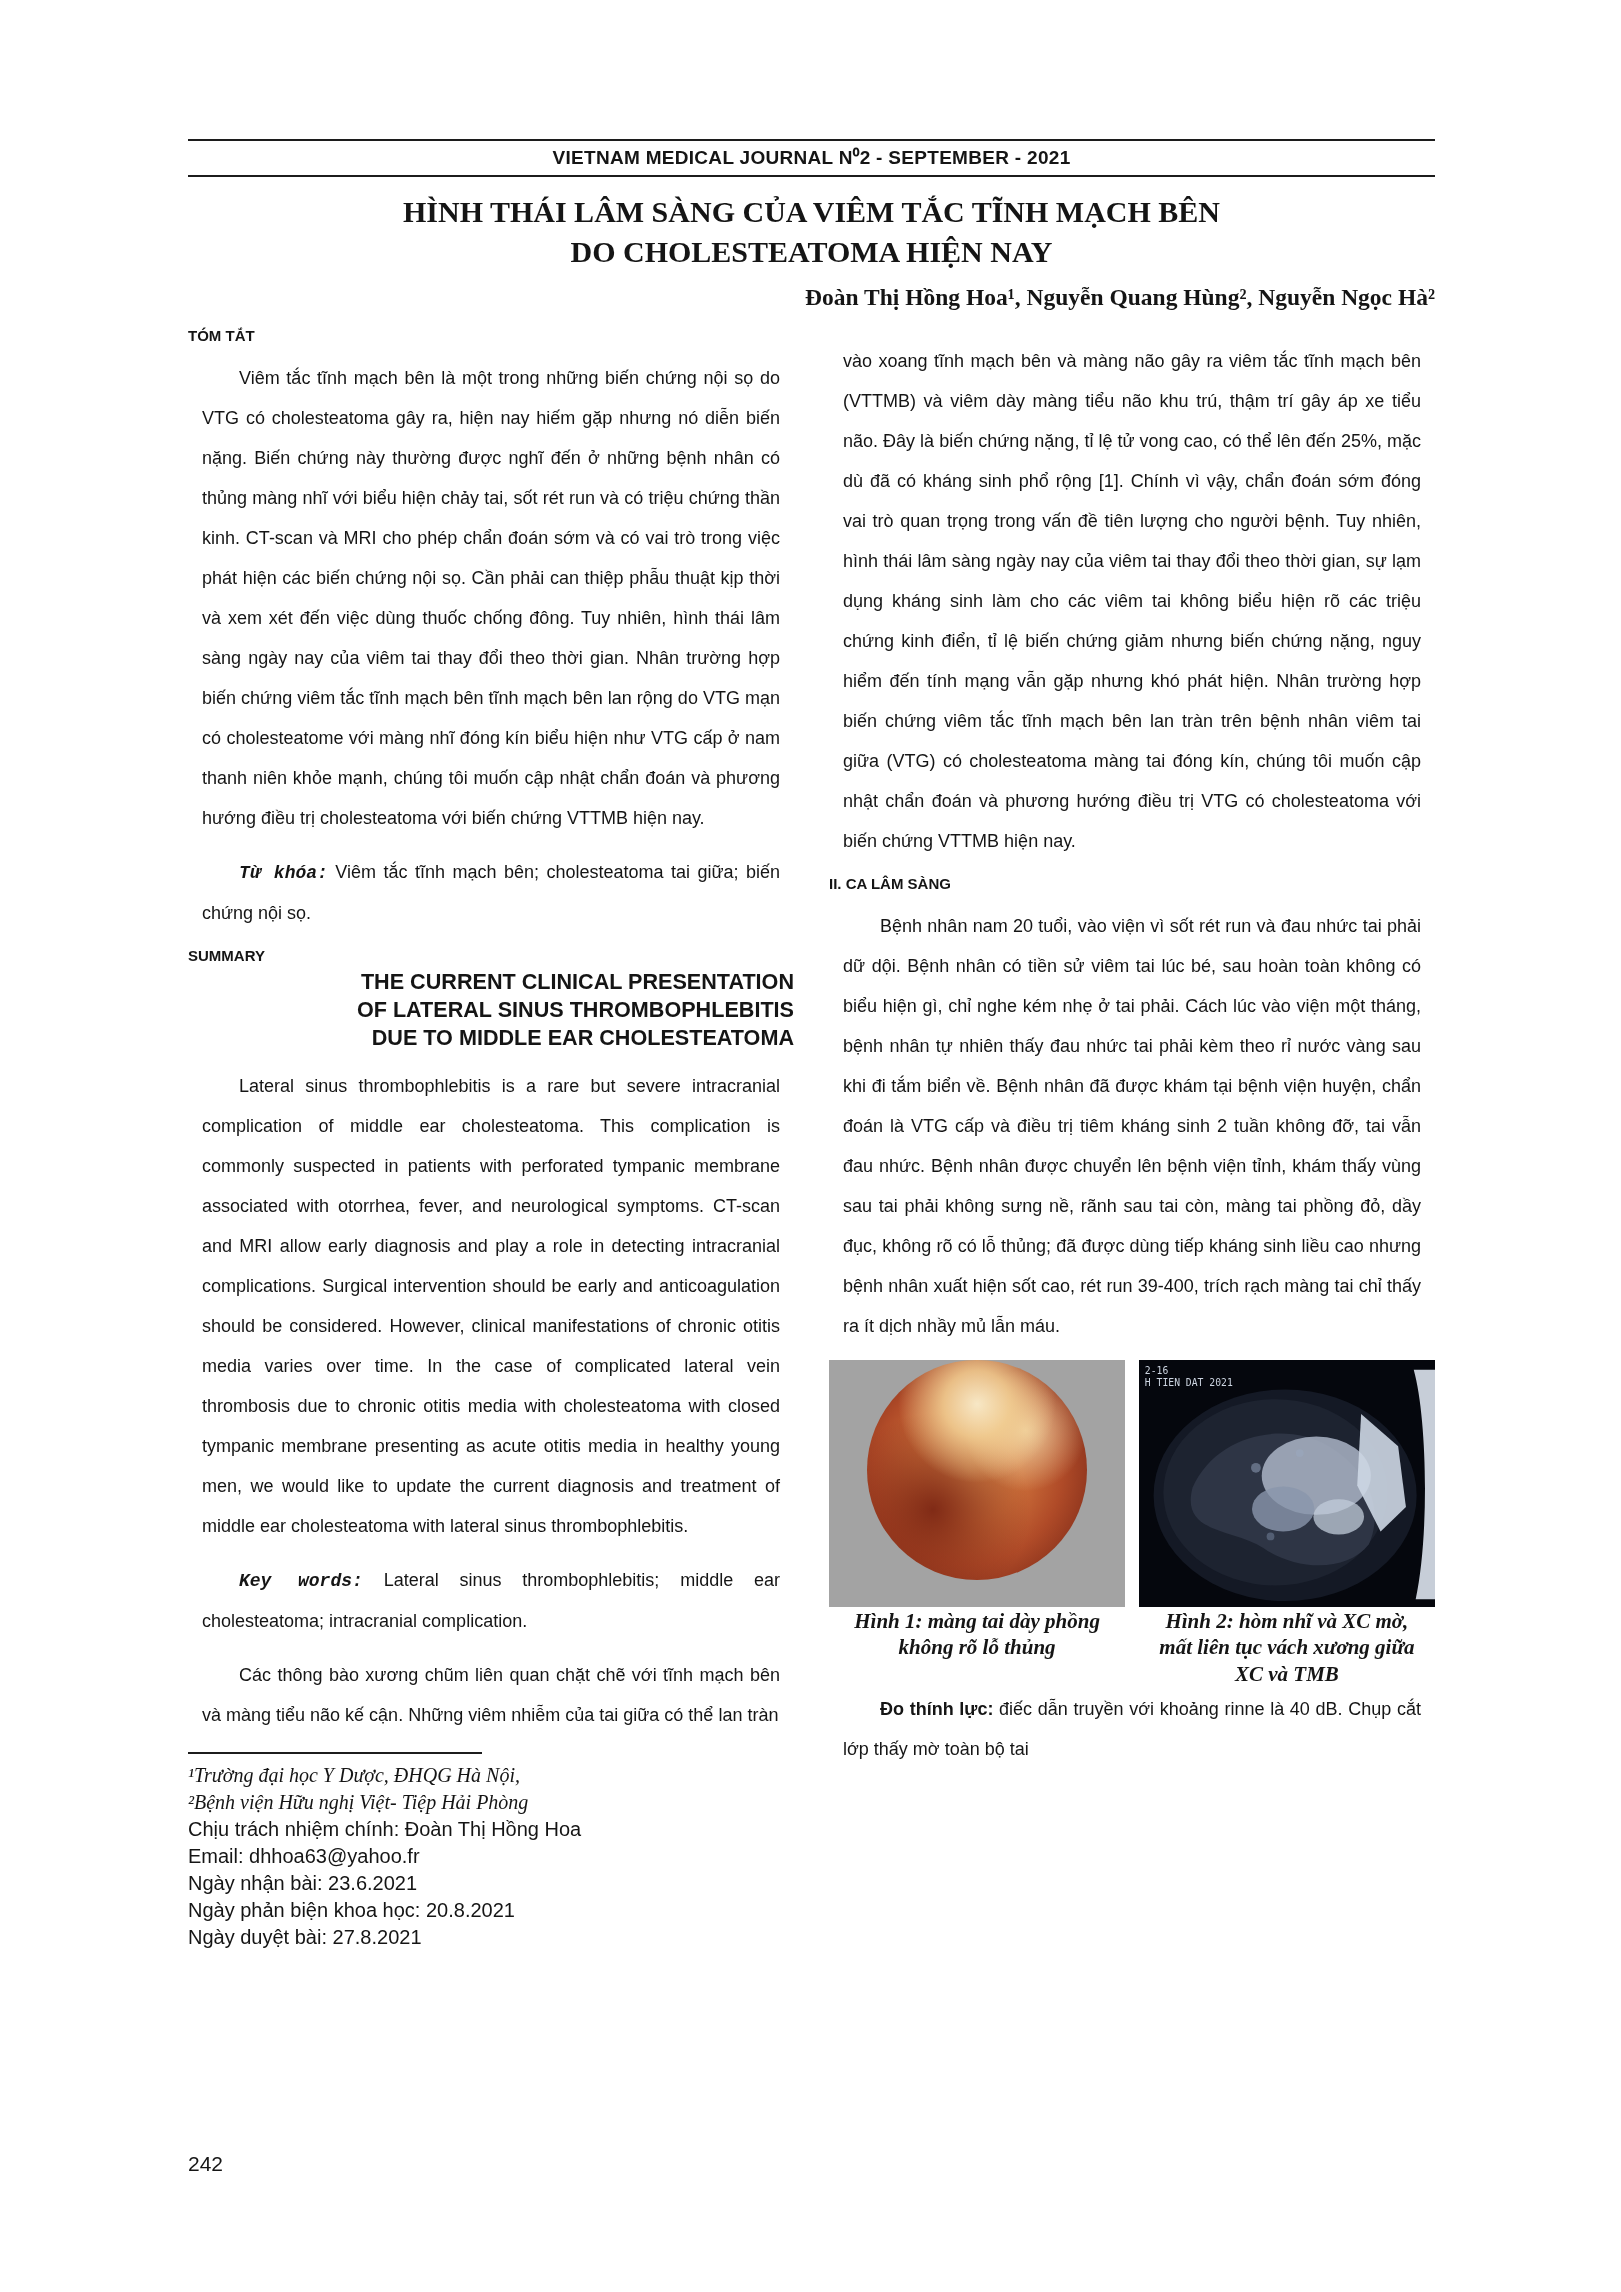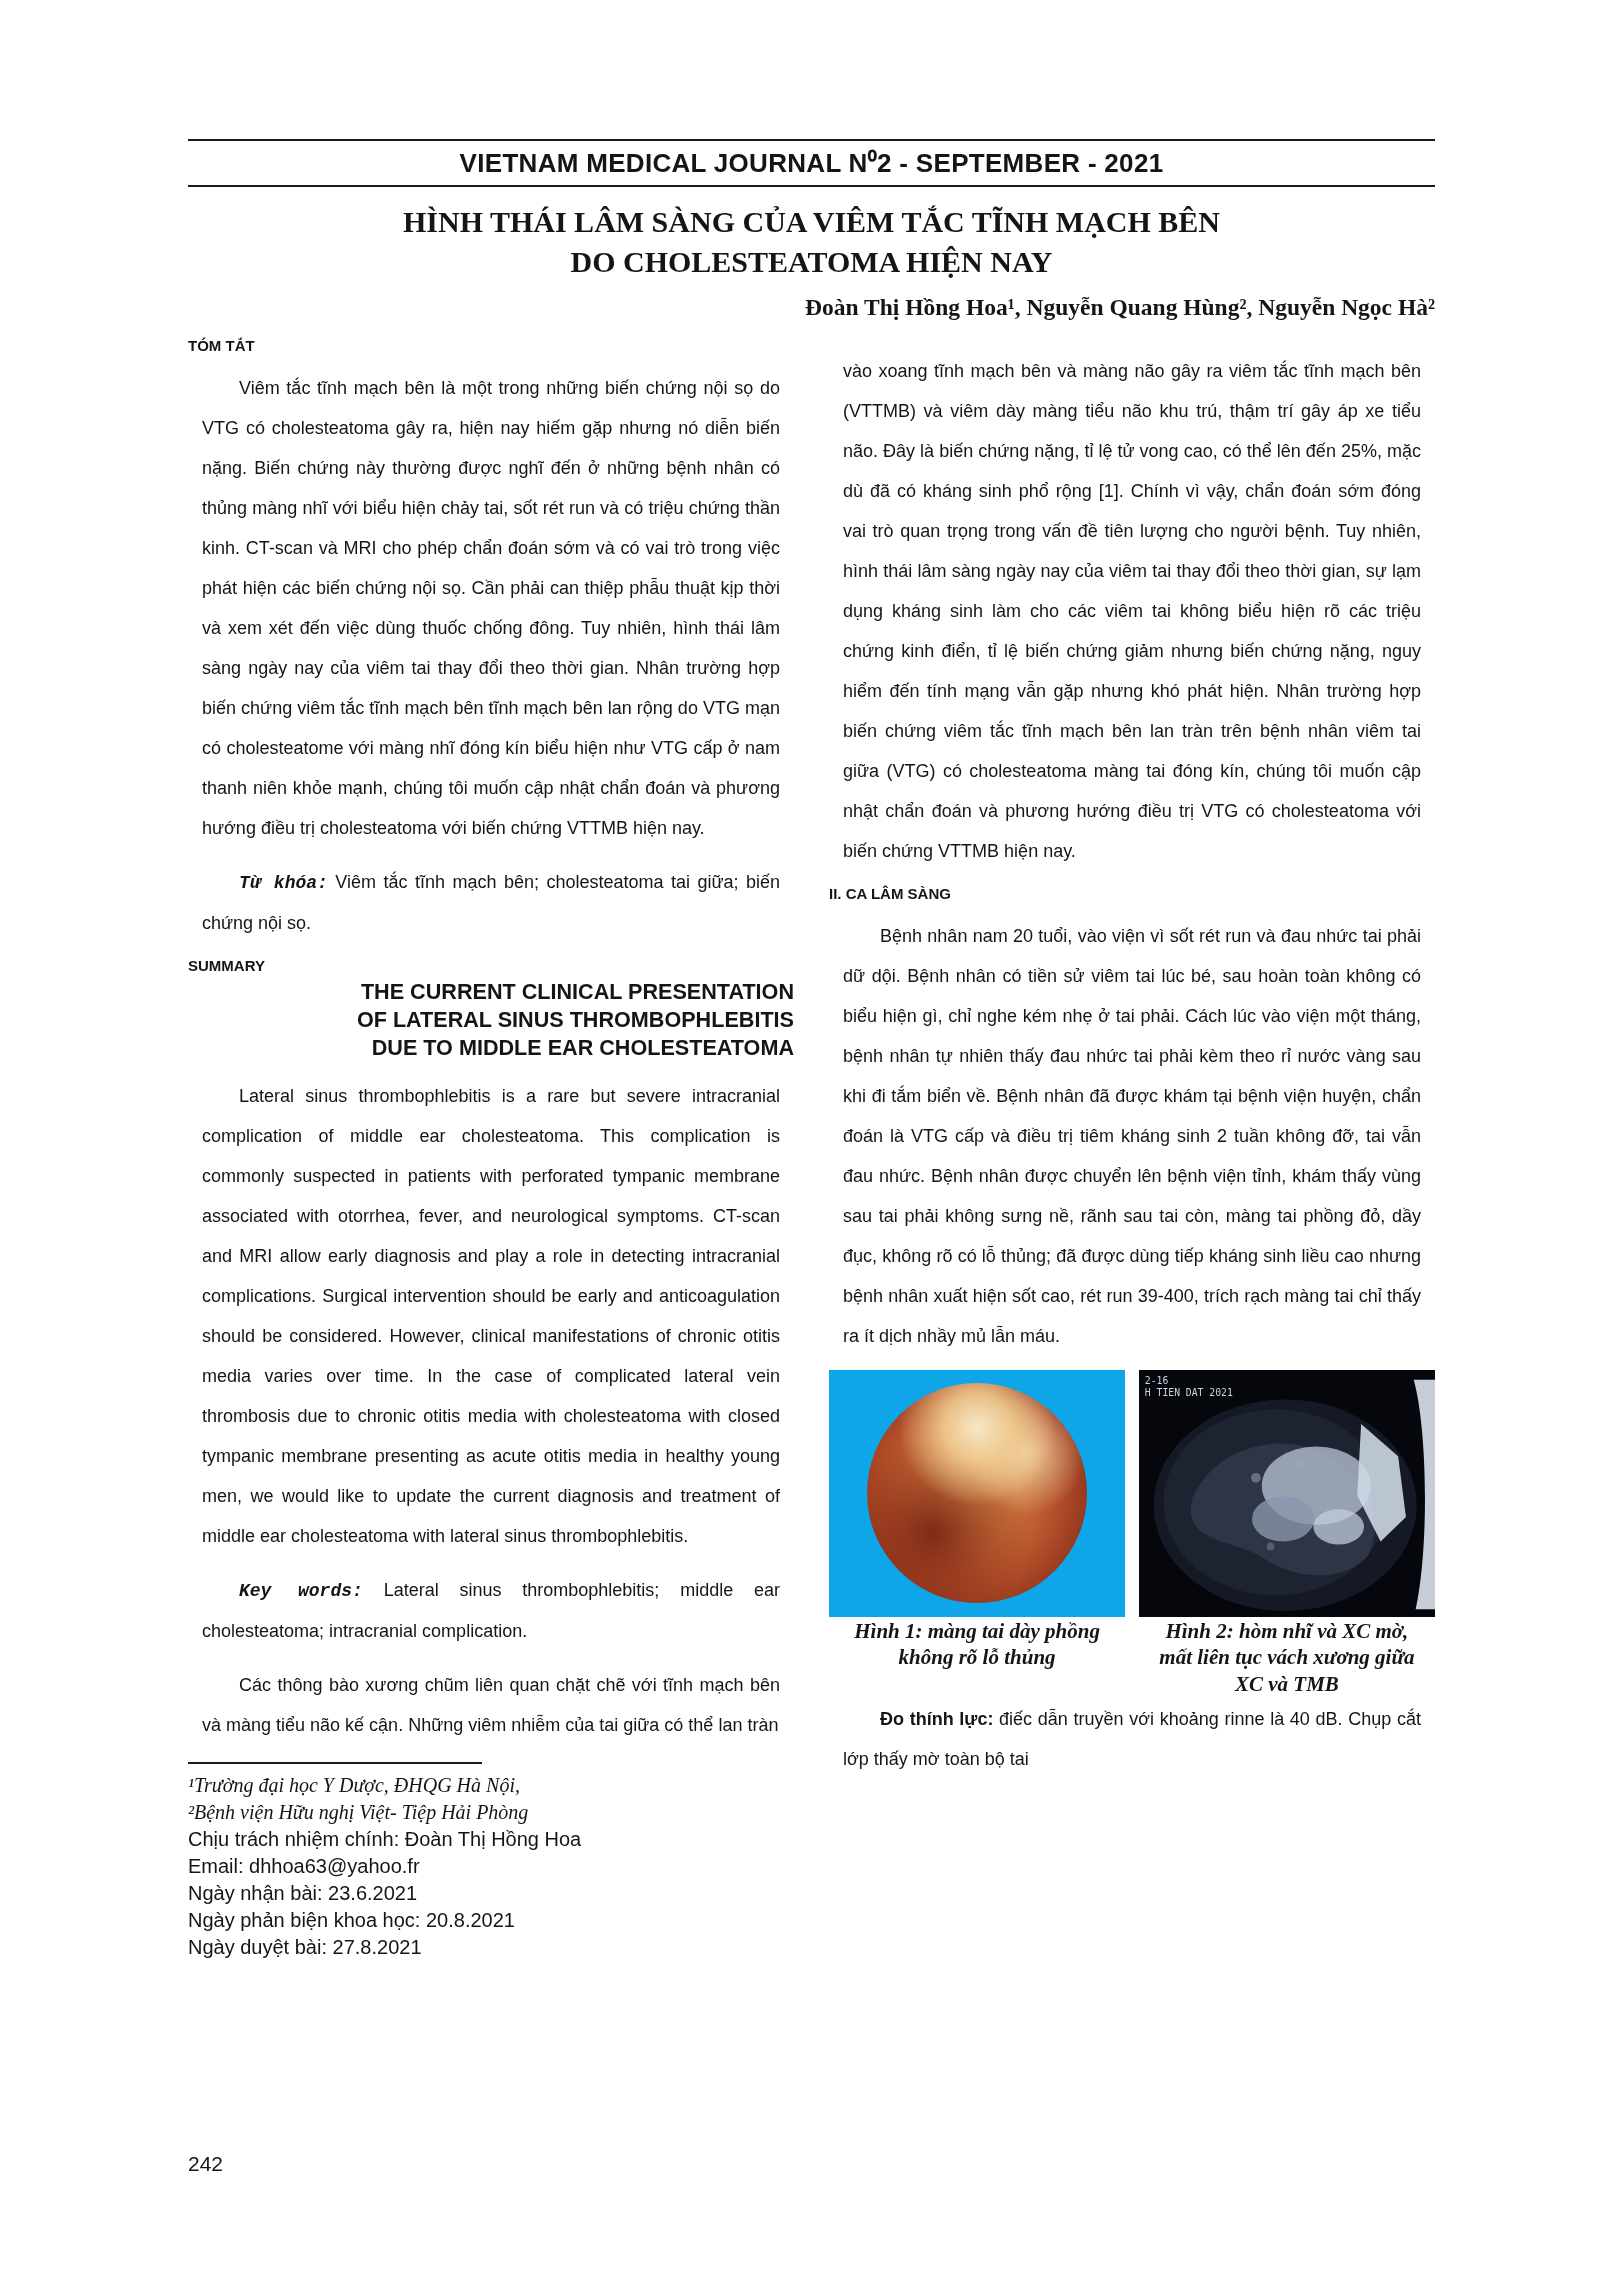--- a/index.html
+++ b/index.html
@@ -7,21 +7,21 @@
   body {
     width: 1621px; height: 2293px;
     background: #ffffff; color: #151515;
     font-family: "Liberation Sans", sans-serif;
     position: relative; overflow: hidden;
   }
   .content { position: absolute; left: 188px; top: 139px; width: 1247px; }
 
   .journal-header {
     border-top: 2.9px solid #1c1c1c; border-bottom: 2.9px solid #1c1c1c;
-    text-align: center; font-weight: 700; font-size: 26px;
+    text-align: center; font-weight: 700; font-size: 19px;
     padding: 2.9px 0 4.9px; letter-spacing: 0.3px;
   }
 
   .title {
     font-family: "Liberation Serif", serif; font-weight: 700;
     font-size: 30px; line-height: 40px; text-align: center;
     margin: 15.7px 0 0;
   }
   .title span { display: block; }
 
@@ -45,22 +45,22 @@
   .bi { font-weight: 700; font-style: italic; font-family: Liberation Mono, monospace; }
   .b  { font-weight: 700; }
 
   .footnotes { margin-top: 17.6px; font-size: 20px; line-height: 27px; }
   .fn-rule { border-top: 2px solid #1c1c1c; width: 294px; margin-bottom: 7.8px; }
   .fn-italic { font-family: "Liberation Serif", serif; font-style: italic; }
 
   .figures { display: flex; gap: 13.7px; margin-top: 11.8px; }
   figure { margin: 0; flex: 1 1 0; min-width: 0; }
   .imgbox {
-    width: 100%; height: 247px; background: #0ea5e9;
-    position: relative; display: flex; align-items: center; justify-content: center;
+    width: 100%; height: 247px; background: #a3a3a3;
+    position: relative; display: flex; align-items: flex-start; justify-content: center;
     overflow: hidden;
   }
   .ear-circle {
     width: 220px; height: 220px; border-radius: 50%;
     background:
       radial-gradient(circle at 50% 20%, rgba(250,238,205,0.95) 0%, rgba(243,210,150,0.85) 16%, rgba(0,0,0,0) 38%),
       radial-gradient(circle at 72% 32%, rgba(246,224,175,0.85) 0%, rgba(0,0,0,0) 28%),
       radial-gradient(circle at 30% 68%, rgba(120,35,18,0.9) 0%, rgba(0,0,0,0) 45%),
       radial-gradient(circle at 46% 50%, #dd9050 0%, #cc6f3a 32%, #b04b28 58%, #8a321c 80%, #611e0e 100%);
   }

